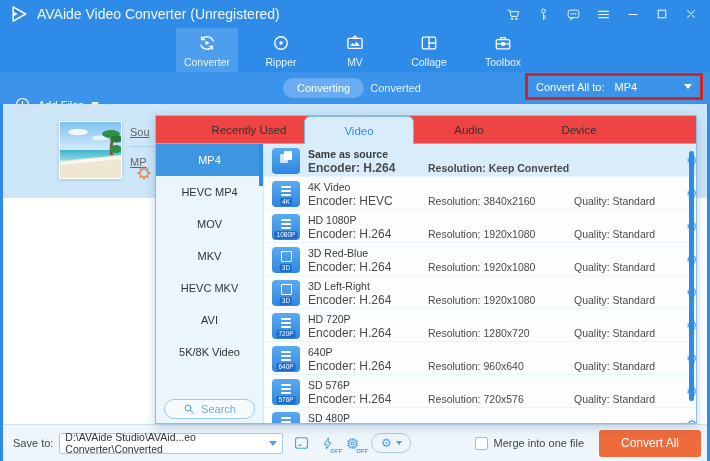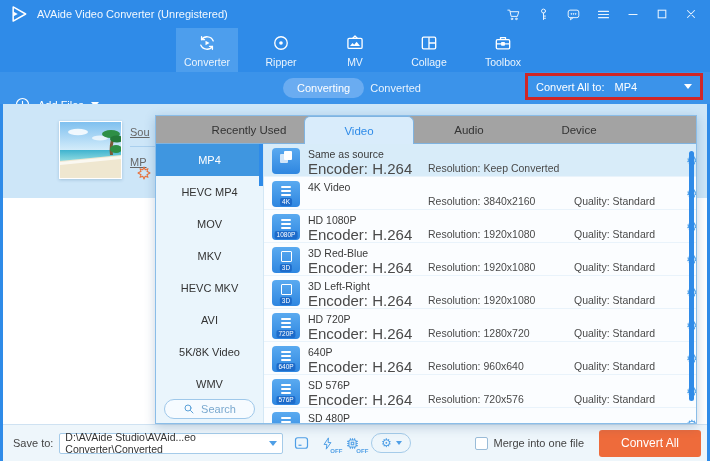--- a/index.html
+++ b/index.html
@@ -2,21 +2,21 @@
 <html><head>
 <meta charset="utf-8">
 <style>
   * { margin:0; padding:0; box-sizing:border-box; }
   html,body { width:710px; height:461px; overflow:hidden; }
   body { font-family:"Liberation Sans", sans-serif; background:#fff; position:relative; }
 
   
   .titlebar { height:28px; background:#2f8be8; display:flex; align-items:center; color:#fff; }
   .logo { margin-left:9px; display:flex; align-items:center; }
-  .app-title { font-size:11px; margin-left:8px; color:#f2f8fe; }
+  .app-title { font-size:14px; margin-left:8px; color:#f2f8fe; }
   .tb-icons { margin-left:auto; margin-right:12px; display:flex; align-items:center; gap:15px; }
   .tb-icons svg { display:block; cursor:pointer; }
 
   
   .navbar { height:44px; background:#2f8be8; display:flex; justify-content:center; }
   .nav-tab { width:62px; margin:0 6px; display:flex; flex-direction:column; align-items:center;
              justify-content:center; gap:3px; color:#eaf4fd; font-size:10.5px; cursor:pointer; }
   .nav-tab.selected { background:#4d9eed; }
   .nav-tab svg { display:block; }
 
@@ -46,52 +46,52 @@
            box-shadow:0 1px 3px rgba(40,90,140,.25); }
   .thumb svg { display:block; }
   .file-info { position:absolute; left:127px; top:22px; width:40px; font-size:11px; color:#666;text-decoration:underline; }
   .file-divider { border-top:1px solid #a9cfee; margin:8px 0 9px 0; width:34px; }
   .star-icon { position:absolute; left:133px; top:61px; }
 
   
   .panel { position:absolute; left:152px; top:11px; width:542px; height:309px; background:#fff;
            border:1px solid #8abde8; box-shadow:0 3px 10px rgba(30,80,130,.25); z-index:5;
            display:flex; flex-direction:column; }
-  .panel-tabs { height:28px; display:flex; padding-left:38px; border-bottom:1px solid #7fb3e0; background:#a3a3a3; }
+  .panel-tabs { height:28px; display:flex; padding-left:38px; border-bottom:1px solid #7fb3e0; background:#ef4444; }
   .ptab { width:110px; height:27px; align-self:flex-end; display:flex; align-items:center; justify-content:center;
           font-size:11.5px; color:#333; cursor:pointer; }
   .ptab.selected { background:#d9ecfb; border:1px solid #7fb3e0; border-bottom:none;
                    border-radius:6px 6px 0 0; color:#2f8be8; height:28px; margin-bottom:-1px; }
   .panel-body { flex:1; display:flex; overflow:hidden; }
   .sidebar { width:108px; background:#eaf5fc; border-right:1px solid #d3e7f5; position:relative;
              display:flex; flex-direction:column; }
   .side-item { height:32px; display:flex; align-items:center; justify-content:center; font-size:11px;
                color:#333; cursor:pointer; flex:0 0 auto; }
   .side-item.selected { background:#3f96e0; color:#fff; }
   .side-scrollbar { position:absolute; right:0; top:0; width:4px; height:42px; background:#2f8be8; }
   .search-box { position:absolute; bottom:4px; left:8px; right:8px; height:20px; border:1px solid #9fc8ea;
                 border-radius:10px; background:#f6fbff; display:flex; align-items:center; justify-content:center;
                 gap:6px; font-size:11px; color:#7aa9cf; cursor:text; }
   .fmt-list { flex:1; position:relative; overflow:hidden; background:#fbfdff; }
   .fmt-row { height:33px; display:grid; grid-template-columns:44px 120px 146px 112px 1fr;
              grid-template-rows:15px 18px; border-bottom:1px solid #e9f3fb; cursor:pointer; }
-  .fmt-row.hl { background:#d8ecf9; }
+  .fmt-row.hl { background:#d8ecf9;font-weight:bold; }
   .fmt-icon { grid-row:1/3; grid-column:1; align-self:center; justify-self:center; width:28px; height:26px;
               border-radius:4px; background:linear-gradient(#5aaaf0,#2e86e0); position:relative; }
   .glyph { position:absolute; left:50%; top:3px; transform:translateX(-50%); width:12px; height:12px; }
   .glyph-copy::before { content:""; position:absolute; left:0; top:3px; width:8px; height:9px; background:#fff; opacity:.75; border-radius:1px; }
   .glyph-copy::after  { content:""; position:absolute; left:4px; top:0; width:8px; height:9px; background:#fff; border-radius:1px; }
   .glyph-film::before { content:""; position:absolute; left:1px; top:2px; width:10px; height:2px; background:#fff;
                         border-radius:1px; box-shadow:0 4px 0 #fff, 0 8px 0 #fff; }
   .glyph-cube::before { content:""; position:absolute; left:1px; top:1px; width:9px; height:9px;
                         border:1.5px solid #fff; border-radius:1px; }
   .fmt-badge { position:absolute; bottom:1px; left:50%; transform:translateX(-50%); background:#1d6bca;
                color:#fff; font-size:6.5px; line-height:8px; padding:0 2px; border-radius:2px; white-space:nowrap; }
   .fmt-title { grid-row:1; grid-column:2; align-self:end; font-size:10.5px; color:#3a3a3a; line-height:1; }
-  .fmt-enc   { grid-row:2; grid-column:2; align-self:center; font-size:15px; color:#4a4a4a; }
+  .fmt-enc   { grid-row:2; grid-column:2; align-self:center; font-size:12px; color:#4a4a4a; }
   .fmt-res   { grid-row:2; grid-column:3; align-self:center; font-size:10.5px; color:#4a4a4a; }
   .fmt-qual  { grid-row:2; grid-column:4; align-self:center; font-size:10.5px; color:#4a4a4a; }
   .fmt-gear  { grid-row:1/3; grid-column:5; align-self:center; justify-self:center;
                font-family:"DejaVu Sans", sans-serif; font-size:13px; color:#54a3e8; cursor:pointer; }
   .list-scrollbar { position:absolute; right:2px; top:7px; width:5px; height:250px; background:#2f8be8; border-radius:3px; }
 
   
   .bottombar { height:37px; background:#eef6fb; border-top:1px solid #cfe2f2; display:flex; align-items:center;
                padding:0 6px; }
   .save-label { font-size:11px; color:#444; margin:0 6px 0 4px; }
@@ -266,21 +266,20 @@
       </div>
       <div class="panel-body">
         <div class="sidebar">
           <div class="side-item selected">MP4</div>
           <div class="side-item">HEVC MP4</div>
           <div class="side-item">MOV</div>
           <div class="side-item">MKV</div>
           <div class="side-item">HEVC MKV</div>
           <div class="side-item">AVI</div>
           <div class="side-item">5K/8K Video</div>
-          <div class="side-item">WMV</div>
           <div class="side-scrollbar"></div>
           <div class="search-box">
             <svg width="12" height="12" viewBox="0 0 24 24" fill="none" stroke="#5aa0d8" stroke-width="2" stroke-linecap="round">
               <circle cx="10" cy="10" r="6"></circle>
                 <path d="M15 15l5 5"></path>
             </svg>
             <span>Search</span>
           </div>
         </div>
         <div class="fmt-list">
@@ -296,20 +295,21 @@
     <span class="fmt-gear">⚙</span>
   </div>
             <div class="fmt-row">
     <span class="fmt-icon">
 
       <span class="glyph glyph-film"></span>
 
       <span class="fmt-badge">4K</span>
     </span>
     <span class="fmt-title">4K Video</span>
+    <span class="fmt-enc">Encoder: HEVC</span>
     <span class="fmt-res">Resolution: 3840x2160</span>
     <span class="fmt-qual">Quality: Standard</span>
     <span class="fmt-gear">⚙</span>
   </div>
             <div class="fmt-row">
     <span class="fmt-icon">
 
       <span class="glyph glyph-film"></span>
 
       <span class="fmt-badge">1080P</span>

